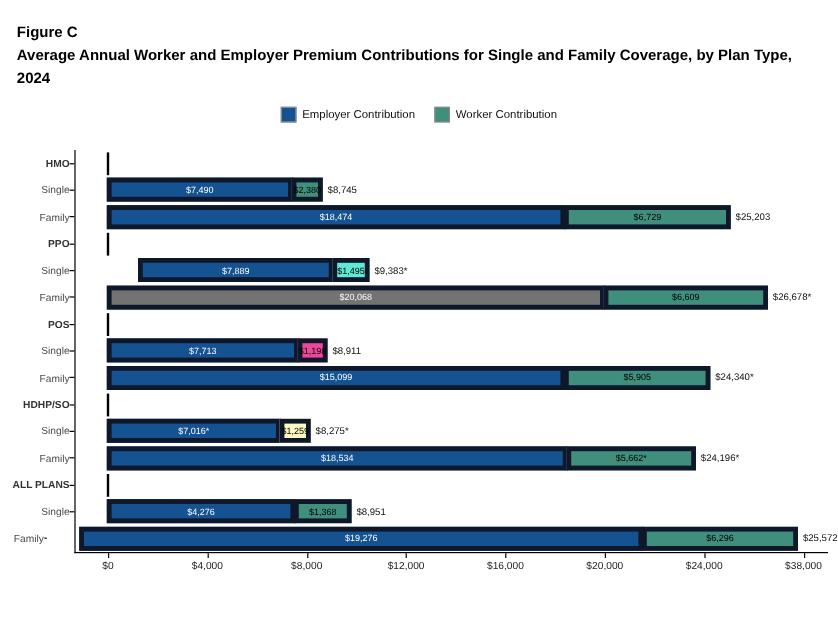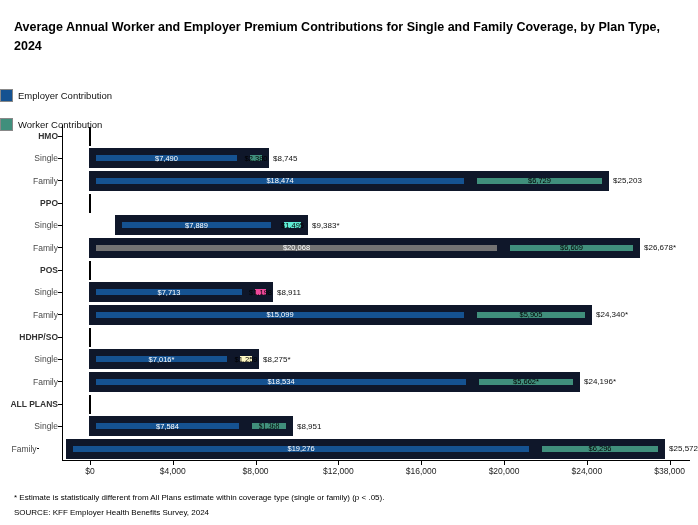--- a/index.html
+++ b/index.html
@@ -3,52 +3,53 @@
 <meta charset="utf-8">
 <style>
   html,body{margin:0;padding:0;background:#fff;}
   body{font-family:"Liberation Sans", sans-serif; -webkit-font-smoothing:antialiased;}
   #stage{position:relative;width:698px;height:525px;background:#fff;overflow:hidden;}
 
   .titleblock{position:absolute;left:14px;top:18px;width:672px;color:#000;}
   .fig-label{font-size:12.5px;font-weight:bold;line-height:19px;}
   .main-title{font-size:12.5px;font-weight:bold;line-height:19px;}
 
-  .legend{position:absolute;left:0;top:89px;width:698px;display:flex;justify-content:center;gap:16px;flex-direction:column;}
+  .legend{position:absolute;left:0;top:89px;width:698px;display:flex;justify-content:center;gap:16px;}
   .legend-item{display:flex;align-items:center;gap:5px;}
   .swatch{width:13px;height:13px;border:1px solid #888;box-sizing:border-box;}
   .legend-label{font-size:9.5px;color:#111;}
 
   .chart{position:absolute;left:0;top:125px;width:698px;height:336px;}
   .yaxis-line{position:absolute;left:62px;top:0;width:1px;height:336px;background:#000;}
   .xaxis-line{position:absolute;left:62px;top:335px;width:628px;height:1px;background:#000;}
   .rows{position:absolute;left:0;top:0;width:698px;height:335px;display:flex;flex-direction:column;}
   .row{height:22.333px;display:flex;align-items:center;}
   .ylab{width:58px;text-align:right;font-size:8.5px;color:#4a4a4a;white-space:nowrap;}
   .ylab.cat{font-weight:bold;color:#333;}
   .ytick{width:4px;height:1px;background:#000;}
   .rowplot{flex:1;height:100%;display:flex;align-items:center;padding-left:27px;}
   .zero{width:2px;height:19px;background:#000;}
-  .bar{height:20px;border:7px solid #0f172a;box-sizing:border-box;display:flex;align-items:center;justify-content:center;font-size:7.5px;white-space:nowrap;overflow:visible;}
+  .bar{height:20px;border:4px solid #0f172a;box-sizing:border-box;display:flex;align-items:center;justify-content:center;font-size:7.5px;white-space:nowrap;overflow:visible;}
   .bar.employer{color:#fff;}
   .bar.worker{color:#000;margin-left:-1px;}
   .total{font-size:8px;color:#111;margin-left:4px;white-space:nowrap;}
 
   .xtick{position:absolute;top:336px;width:1px;height:4px;background:#000;}
   .xtick-label{position:absolute;top:341px;transform:translateX(-50%);font-size:8.5px;color:#222;white-space:nowrap;}
 
   .footnotes{position:absolute;left:14px;top:490px;width:672px;color:#000;}
   .footnote{font-size:8px;line-height:15px;}
 </style>
 </head>
 <body>
 
 <div id="stage">
 
   <div class="titleblock">
+    <div class="fig-label">Figure C</div>
     <div class="main-title">Average Annual Worker and Employer Premium Contributions for Single and Family Coverage, by Plan Type, 2024</div>
   </div>
 
   <div class="legend">
       <div class="legend-item">
         <span class="swatch" style="background: rgb(21, 82, 145);"></span>
         <span class="legend-label">Employer Contribution</span>
       </div>
       <div class="legend-item">
         <span class="swatch" style="background: rgb(64, 143, 124);"></span>
@@ -162,22 +163,22 @@
           <div class="ylab cat">ALL PLANS</div>
           <div class="ytick"></div>
           <div class="rowplot">
             <div class="zero"></div>
           </div>
         </div>
         <div class="row">
           <div class="ylab">Single</div>
           <div class="ytick"></div>
           <div class="rowplot">
-            <div class="bar employer" style="width: 157px; background: rgb(21, 82, 145);">$7,584</div>
-            <div class="bar worker" style="width: 48px; background: rgb(64, 143, 124); font-family: Liberation Serif, serif;">$1,368</div>
+            <div class="bar employer" style="width: 157px; background: rgb(21, 82, 145);">$4,276</div>
+            <div class="bar worker" style="width: 48px; background: rgb(64, 143, 124);">$1,368</div>
             <div class="total">$8,951</div>
           </div>
         </div>
         <div class="row">
           <div class="ylab">Family</div>
           <div class="ytick"></div>
           <div class="rowplot">
             <div class="bar employer" style="width: 470px; background: rgb(21, 82, 145);">$19,276</div>
             <div class="bar worker" style="width: 130px; background: rgb(64, 143, 124);">$6,296</div>
             <div class="total">$25,572</div>
@@ -199,18 +200,14 @@
         <div class="xtick-label" style="left: 421.2px;">$16,000</div>
         <div class="xtick" style="left: 504px;"></div>
         <div class="xtick-label" style="left: 504px;">$20,000</div>
         <div class="xtick" style="left: 586.8px;"></div>
         <div class="xtick-label" style="left: 586.8px;">$24,000</div>
         <div class="xtick" style="left: 669.6px;"></div>
         <div class="xtick-label" style="left: 669.6px;">$38,000</div>
       </div>
   </div>
 
-  <div class="footnotes">
-    <div class="footnote">* Estimate is statistically different from All Plans estimate within coverage type (single or family) (p &lt; .05).</div>
-    <div class="footnote">SOURCE: KFF Employer Health Benefits Survey, 2024</div>
-  </div>
 
 </div>
 
 </body></html>

